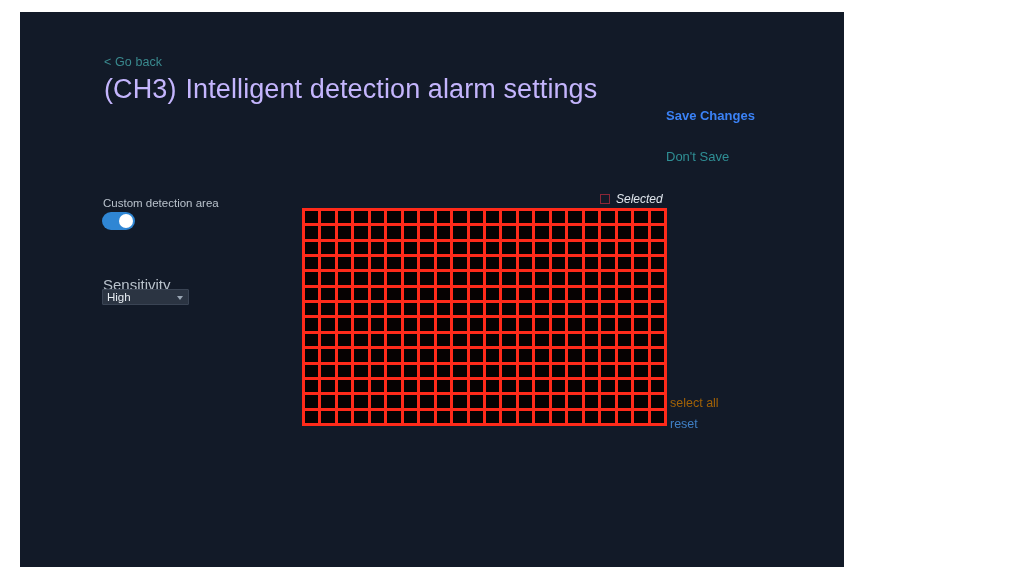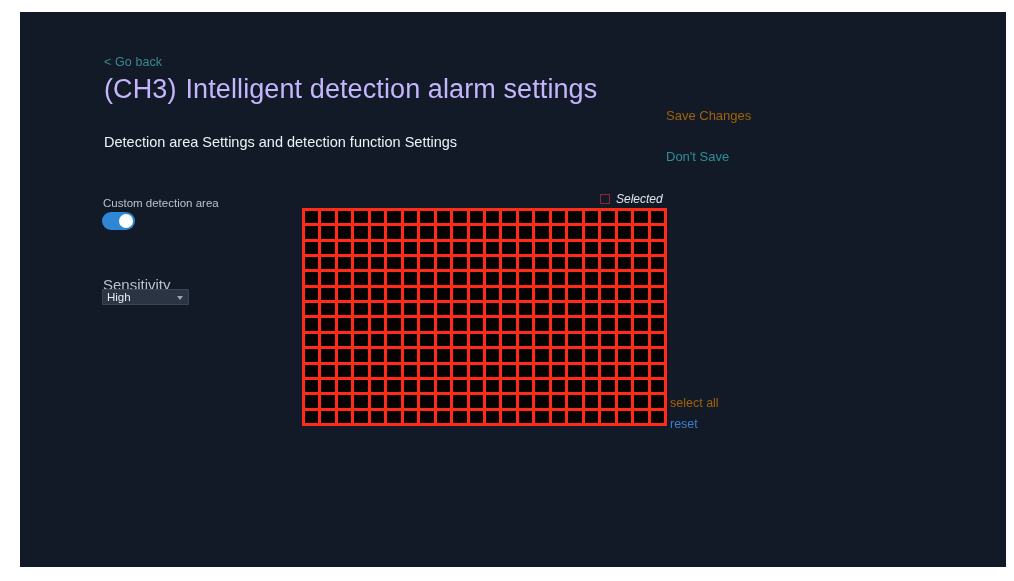--- a/index.html
+++ b/index.html
@@ -8,21 +8,21 @@
     height: 581px;
     background: #ffffff;
     font-family: "Liberation Sans", sans-serif;
     overflow: hidden;
   }
 
   #app-panel {
     position: absolute;
     left: 20px;
     top: 12px;
-    width: 986px;
+    width: 824px;
     height: 555px;
     background: #121a28;
   }
 
   
   #go-back-link {
     position: absolute;
     left: 84px;
     top: 43px;
     font-size: 12.5px;
@@ -52,23 +52,24 @@
     color: #eef2f6;
     font-weight: 400;
     white-space: nowrap;
   }
 
   #save-changes-link {
     position: absolute;
     left: 646px;
     top: 96px;
     font-size: 13px;
-    color: #a16207;
-    cursor: pointer;
-    white-space: nowrap;
+    color: #3b82f6;
+    cursor: pointer;
+    white-space: nowrap;
+    font-weight: bold;
   }
   #dont-save-link {
     position: absolute;
     left: 646px;
     top: 137px;
     font-size: 13px;
     color: #2f8f95;
     cursor: pointer;
     white-space: nowrap;
   }
@@ -207,21 +208,20 @@
 <body>
 
 <div id="app-panel">
 
   <div id="go-back-link">&lt; Go back</div>
 
   <div id="page-title">
     <span class="ch">(CH3)</span><span>Intelligent detection alarm settings</span>
   </div>
 
-  <div id="page-subtitle">Detection area Settings and detection function Settings</div>
 
   <div id="save-changes-link">Save Changes</div>
   <div id="dont-save-link">Don't Save</div>
 
   <div id="custom-area-label">Custom detection area</div>
   <div id="custom-area-toggle">
     <div class="knob"></div>
   </div>
 
   <div id="sensitivity-label">Sensitivity</div>

